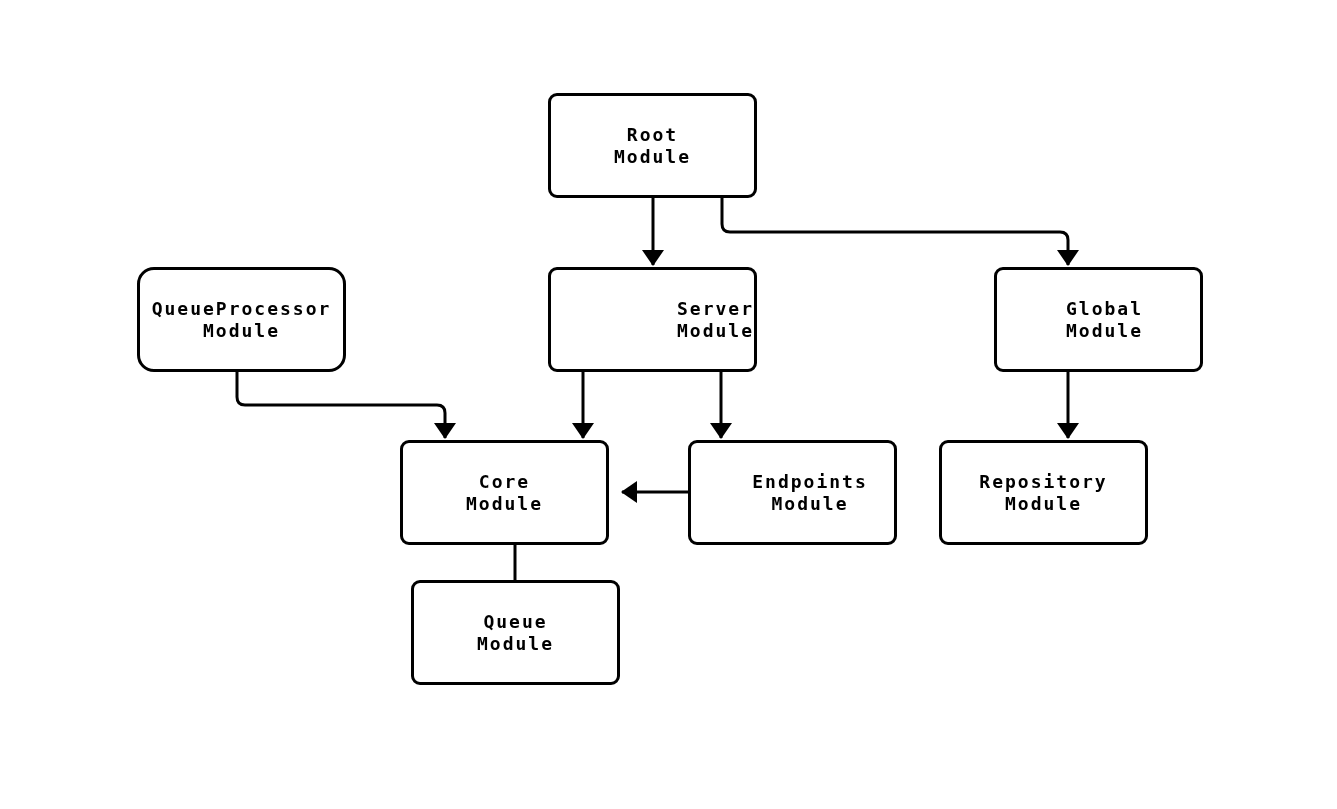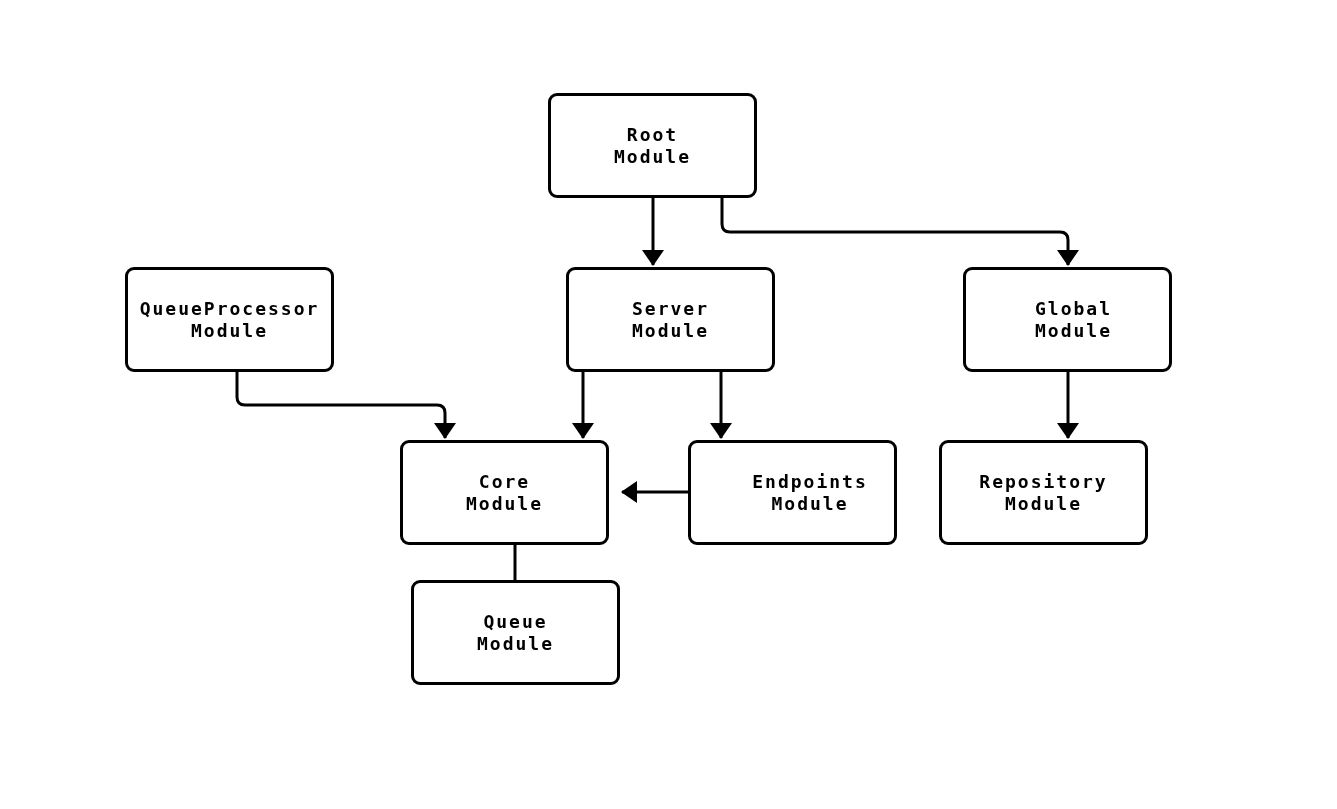--- a/index.html
+++ b/index.html
@@ -38,23 +38,23 @@
     font-weight: bold;
     font-size: 18px;
     line-height: 22px;
     letter-spacing: 2px;
     color: #000000;
     text-align: center;
     white-space: pre-line;
   }
   
   .pos-root          { left: 548px; top: 93px;  }
-  .pos-queueproc     { left: 125px; top: 267px; }
-  .pos-server        { left: 566px; top: 267px; }
-  .pos-global        { left: 963px; top: 267px; padding-left: 12px; }
+  .pos-queueproc     { left: 137px; top: 267px; border-radius: 17px; }
+  .pos-server        { left: 548px; top: 267px; justify-content: flex-end; }
+  .pos-global        { left: 994px; top: 267px; padding-left: 12px; }
   .pos-core          { left: 400px; top: 440px; }
   .pos-endpoints     { left: 688px; top: 440px; padding-left: 35px; }
   .pos-repository    { left: 939px; top: 440px; }
   .pos-queue         { left: 411px; top: 580px; }
 </style>
 </head>
 <body>
 
 <div class="canvas">
 

